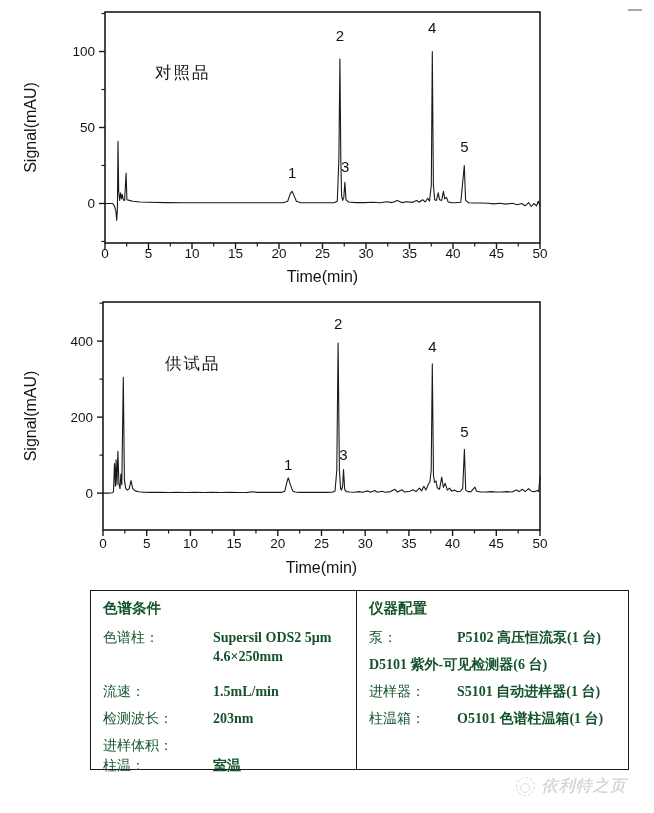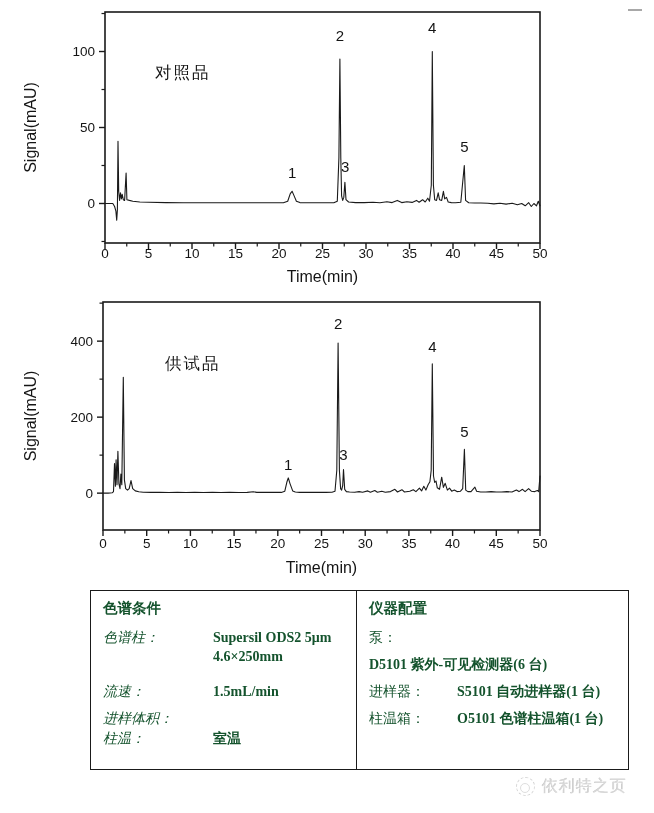--- a/index.html
+++ b/index.html
@@ -15,26 +15,26 @@
   .cond-table{position:absolute;left:54px;top:590px;width:539px;height:180px;box-sizing:border-box;
               border:1.6px solid #1a1a1a;display:flex;
               font-family:"Liberation Serif","DejaVu Sans",serif;font-size:14px;color:#14532d;margin-left:36px;}
   .cond-col{box-sizing:border-box;padding:8px 10px 0 12px;}
   .cond-col.left{width:266px;border-right:1.6px solid #1a1a1a;}
   .cond-col.right{flex:1;}
   .cell-header{font-weight:bold;font-size:14.5px;margin-bottom:10px;}
   .cond-row{display:flex;margin-bottom:8px;line-height:19px;}
   .cond-row.tight{margin-bottom:1px;}
   .cond-row .lbl{flex:0 0 auto;}
-  .left .lbl{width:110px;font-style:italic;}
+  .left .lbl{width:110px;}
   .right .lbl{width:88px;}
   .cond-row .val{flex:1;font-weight:bold;}
   .watermark{position:absolute;left:516px;top:776px;display:flex;align-items:center;gap:7px;
              color:#d8d8d8;font-size:16px;font-family:"Liberation Serif","DejaVu Sans",serif;
-             text-shadow:1px 1px 0 #ffffff,-0.5px -0.5px 0 #c2c2c2;letter-spacing:1px;}
+             text-shadow:1px 1px 0 #ffffff,-0.5px -0.5px 0 #c2c2c2;letter-spacing:1px;font-style:italic;}
   .wm-logo{width:19px;height:19px;border:1.6px dashed #d4d4d4;border-radius:50%;box-sizing:border-box;
            position:relative;flex:0 0 auto;}
   .wm-logo::after{content:"";position:absolute;left:3px;top:5px;width:8px;height:8px;
                   border:1px solid #dedede;border-radius:50%;}
 </style>
 </head>
 <body>
 
 <div class="page">
 
@@ -155,32 +155,37 @@
       <div class="cond-row">
         <span class="lbl">色谱柱：</span>
         <span class="val">Supersil ODS2  5μm 4.6×250mm</span>
       </div>
       <div class="cond-row">
       </div>
       <div class="cond-row">
         <span class="lbl">流速：</span>
         <span class="val">1.5mL/min</span>
       </div>
+      <div class="cond-row">
+        <span class="lbl">检测波长：</span>
+        <span class="val">203nm</span>
+      </div>
       <div class="cond-row tight">
         <span class="lbl">进样体积：</span>
       </div>
       <div class="cond-row">
         <span class="lbl">柱温：</span>
         <span class="val">室温</span>
       </div>
     </div>
     <div class="cond-col right">
       <div class="cell-header">仪器配置</div>
       <div class="cond-row">
         <span class="lbl">泵：</span>
+        <span class="val">P5102 高压恒流泵(1 台)</span>
       </div>
       <div class="cond-row">
         <span class="val">D5101 紫外-可见检测器(6 台)</span>
       </div>
       <div class="cond-row">
         <span class="lbl">进样器：</span>
         <span class="val">S5101 自动进样器(1 台)</span>
       </div>
       <div class="cond-row">
         <span class="lbl">柱温箱：</span>

